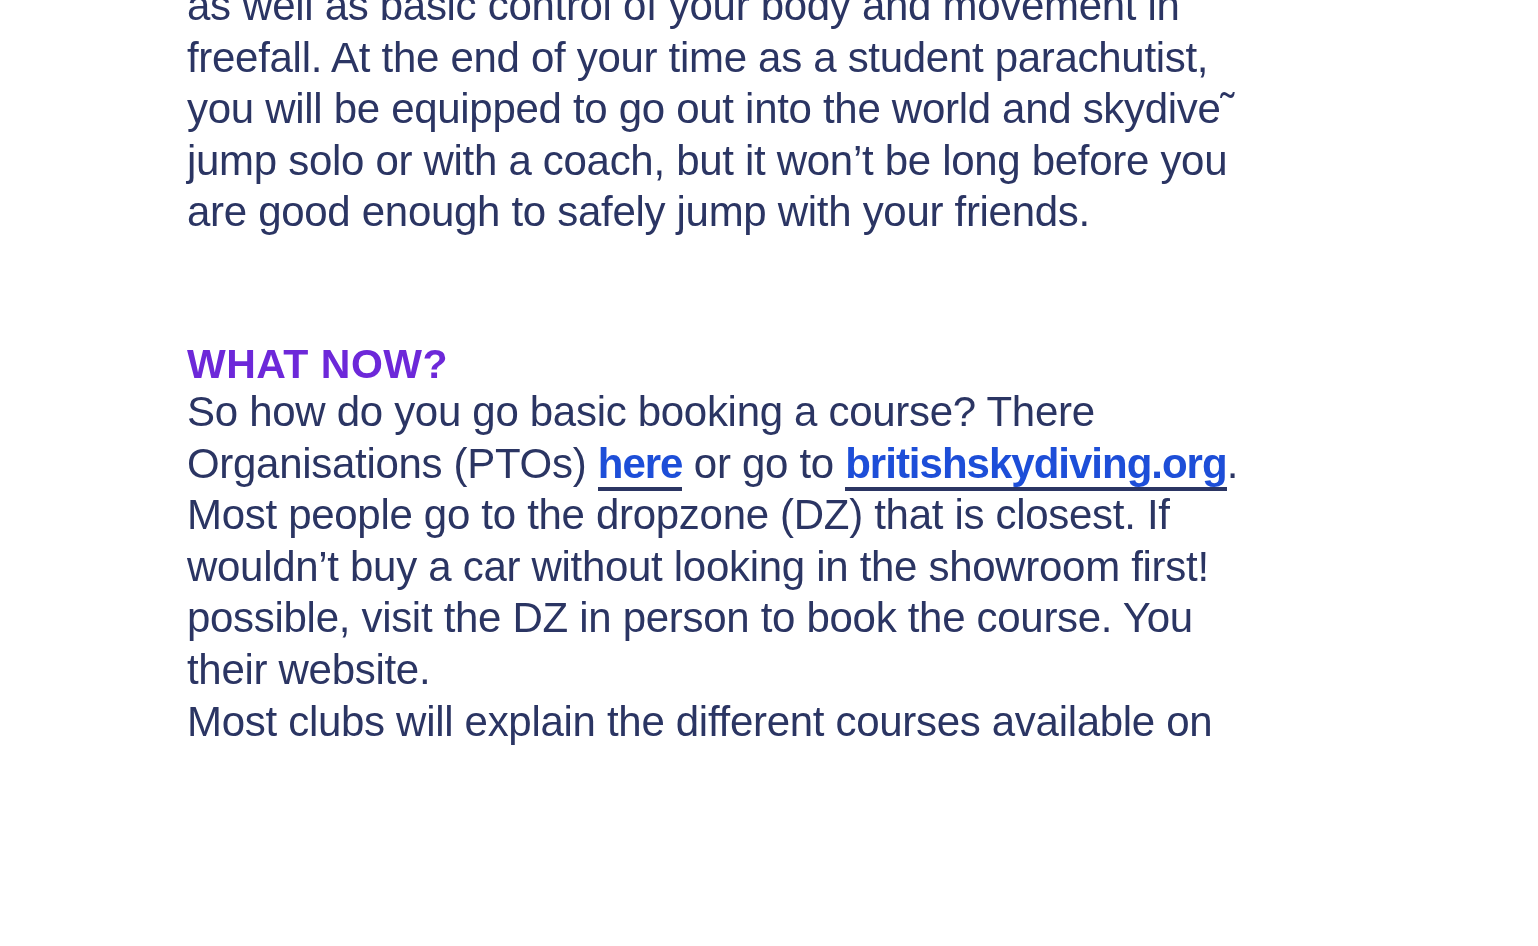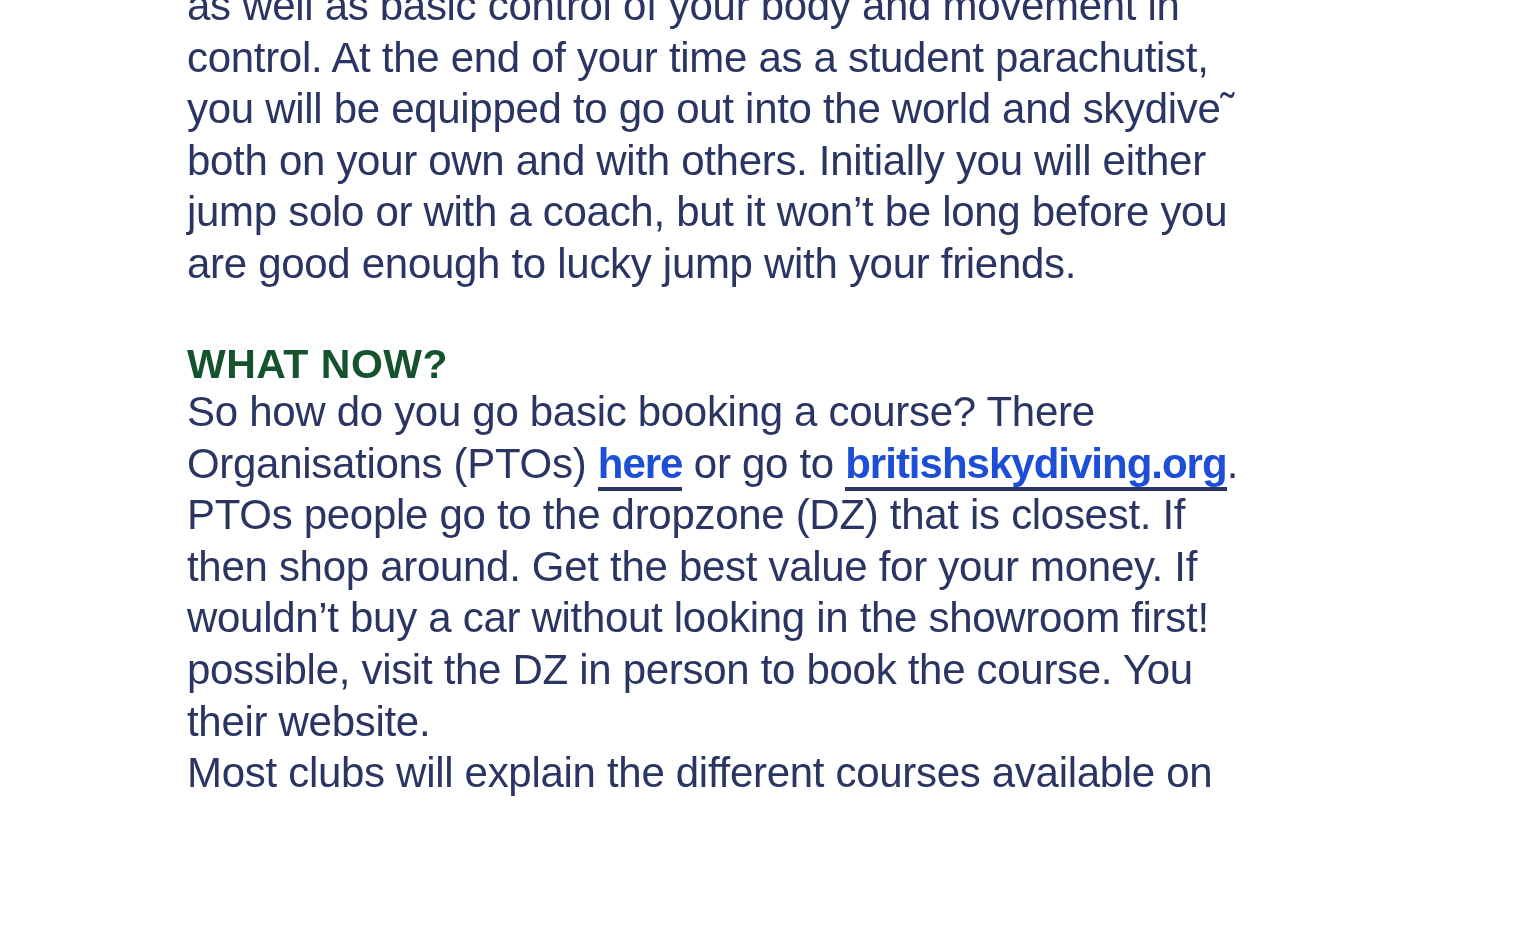--- a/index.html
+++ b/index.html
@@ -28,53 +28,51 @@
   #intro-paragraph { top: -20px; }
   #what-now-paragraph { top: 386px; }
   .heading {
     position: absolute;
     left: 187px;
     top: 339px;
     font-size: 41px;
     line-height: 51.6px;
     font-weight: 700;
     letter-spacing: 0.5px;
-    color: #14532d;
+    color: #6d28d9;
     white-space: nowrap;
   }
   .line { white-space: nowrap; }
   a.inline-link {
     color: #1d4ed8;
     font-weight: 700;
     letter-spacing: -1px;
     text-decoration: none;
     border-bottom: 4px solid #2b3563;
     cursor: pointer;
   }
 </style>
 </head>
 <body>
 
 <div class="page">
 
   <div id="intro-paragraph" class="bodytext">
     <div class="line">as well as basic control of your body and movement in</div>
-    <div class="line">control. At the end of your time as a student parachutist,</div>
+    <div class="line">freefall. At the end of your time as a student parachutist,</div>
     <div class="line">you will be equipped to go out into the world and skydive˜</div>
-    <div class="line">both on your own and with others. Initially you will either</div>
     <div class="line">jump solo or with a coach, but it won’t be long before you</div>
-    <div class="line">are good enough to lucky jump with your friends.</div>
+    <div class="line">are good enough to safely jump with your friends.</div>
   </div>
 
   <div class="heading">WHAT NOW?</div>
 
   <div id="what-now-paragraph" class="bodytext">
     <div class="line">So how do you go basic booking a course? There</div>
     <div class="line"><span>Organisations (PTOs) </span><a class="inline-link">here</a><span> or go to </span><a class="inline-link">britishskydiving.org</a><span>.</span></div>
-    <div class="line">PTOs people go to the dropzone (DZ) that is closest. If</div>
-    <div class="line">then shop around. Get the best value for your money. If</div>
+    <div class="line">Most people go to the dropzone (DZ) that is closest. If</div>
     <div class="line">wouldn’t buy a car without looking in the showroom first!</div>
     <div class="line">possible, visit the DZ in person to book the course. You</div>
     <div class="line">their website.</div>
     <div class="line">Most clubs will explain the different courses available on</div>
   </div>
 
 </div>
 
 </body></html>

